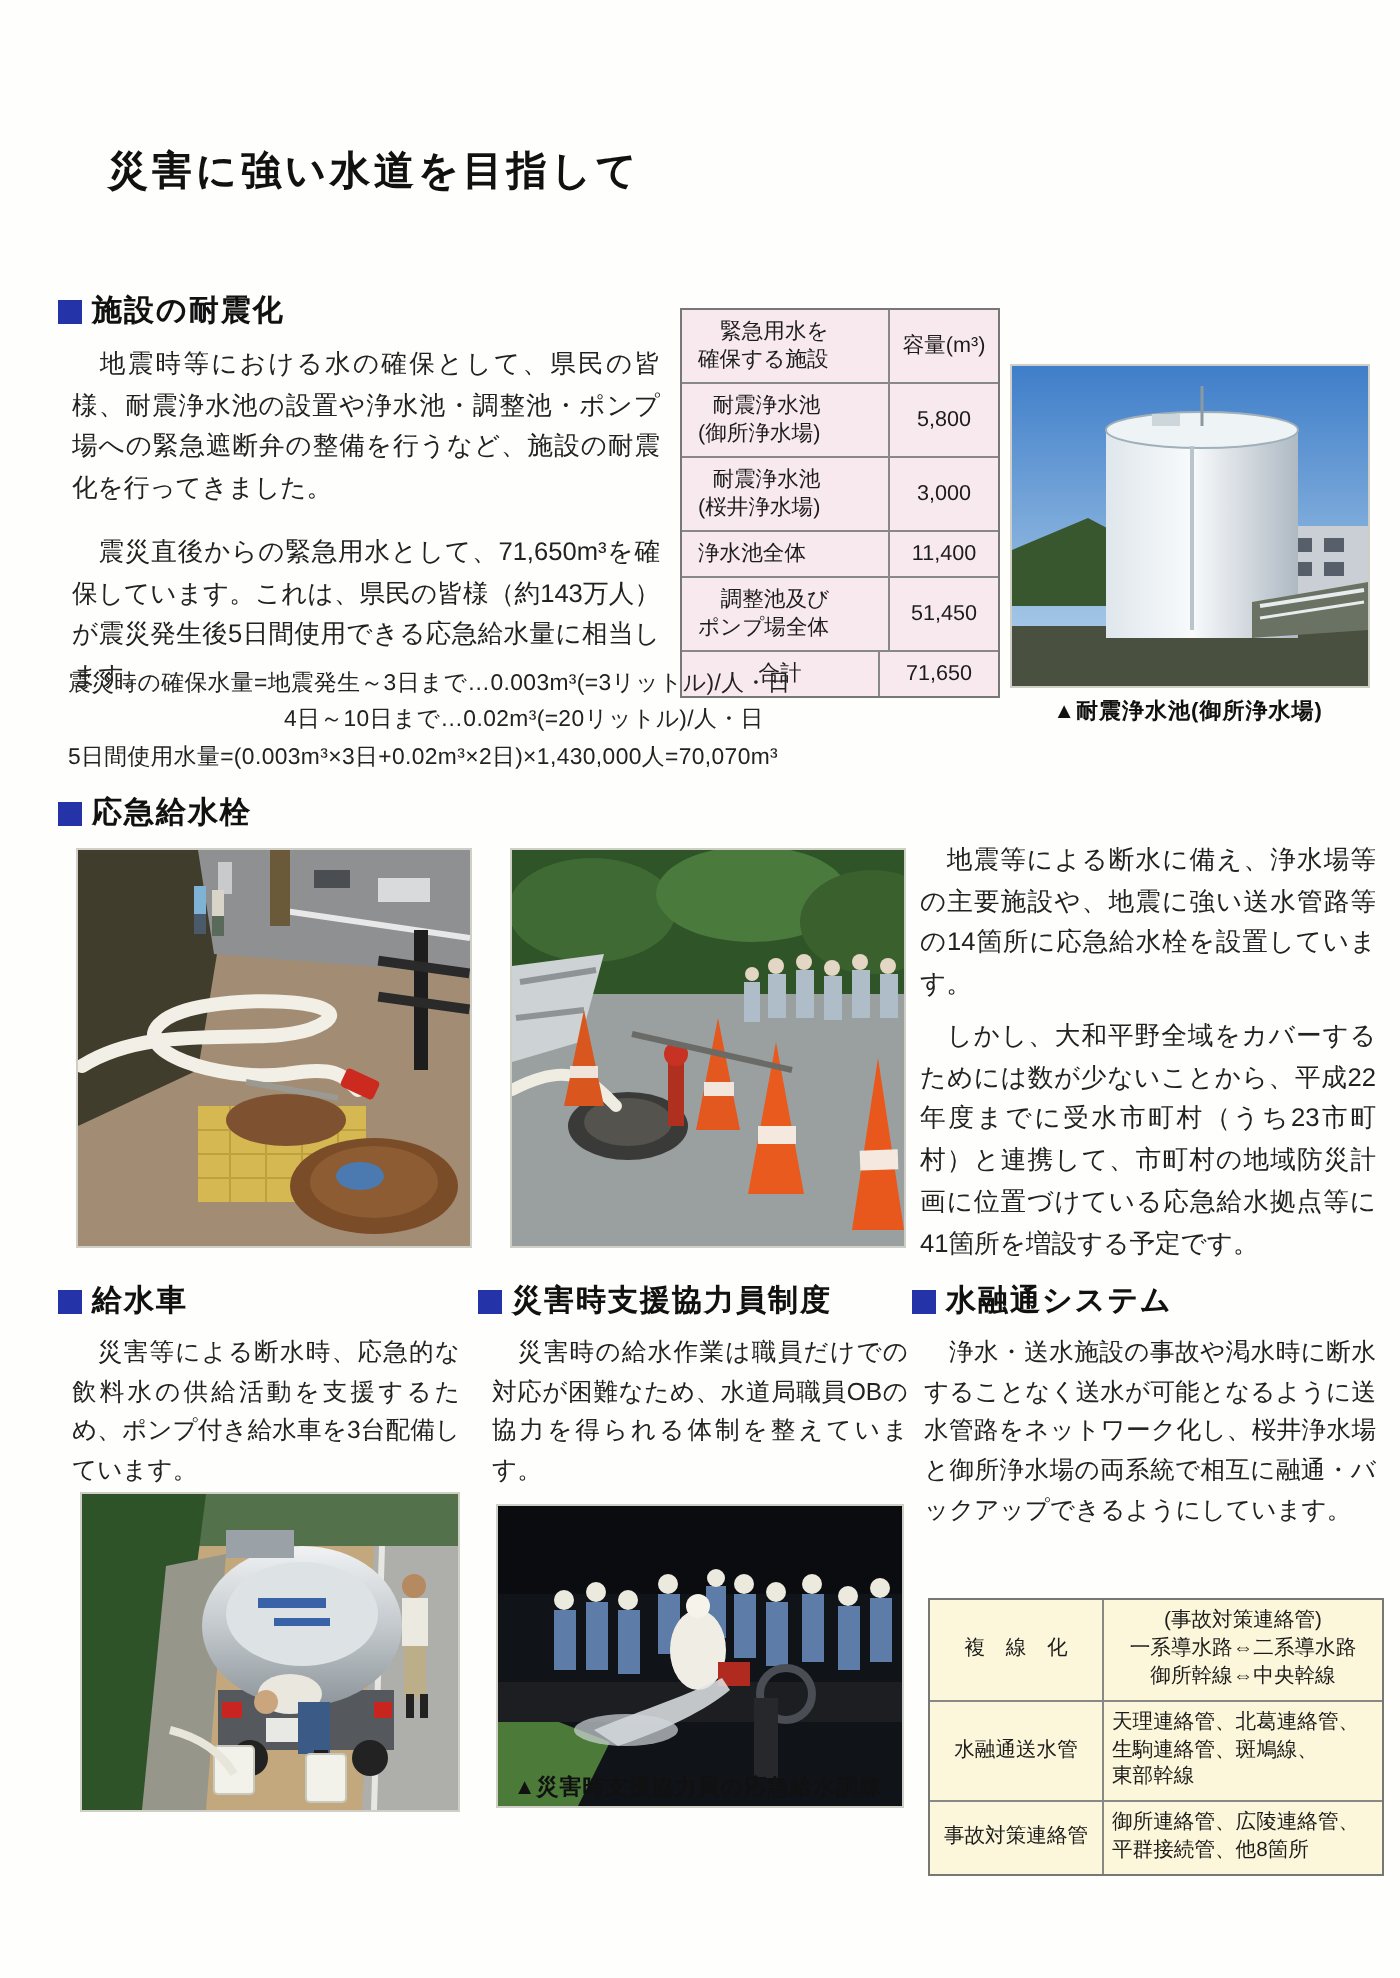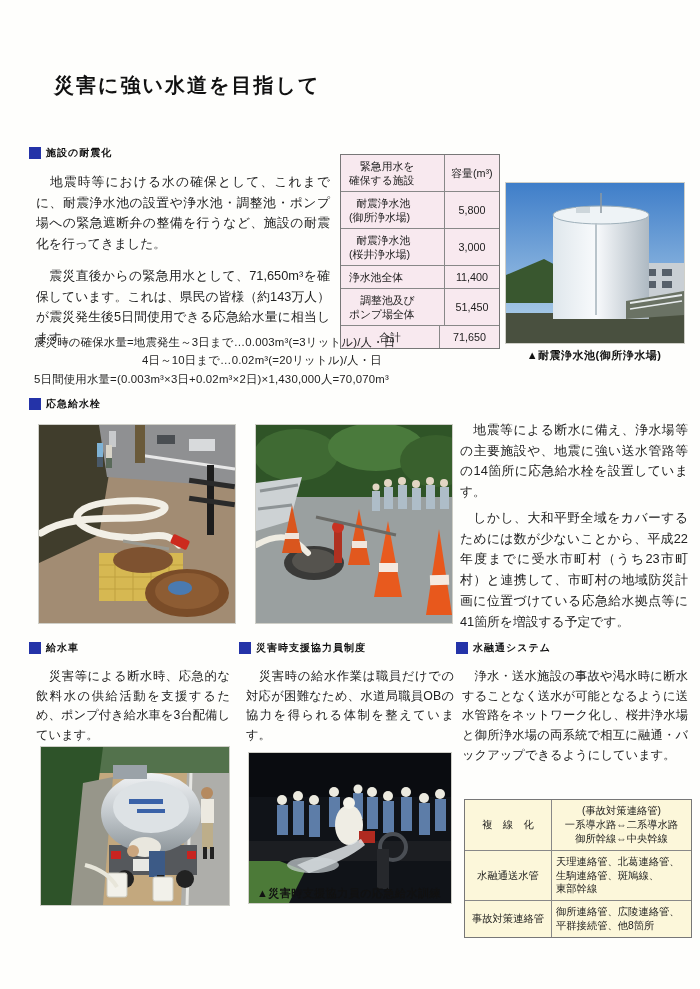--- a/index.html
+++ b/index.html
@@ -9,21 +9,21 @@
     font-family:"Liberation Sans","DejaVu Sans",sans-serif;
     color:#1c1c1c; overflow:hidden;
     box-shadow:0 0 6px rgba(0,0,0,.25);
   }
   .abs{position:absolute;}
   #page-title{
     left:54px; top:72px; font-size:20px; font-weight:bold; letter-spacing:2px; color:#111;
   }
   .sec-heading{
     display:flex; align-items:center; gap:5px;
-    font-size:10px; font-weight:bold; color:#111; letter-spacing:1px;
+    font-size:15px; font-weight:bold; color:#111; letter-spacing:1px;
   }
   .bullet{width:12px; height:12px; background:#2433a8; flex:0 0 auto;}
   .para{
     font-size:12.8px; line-height:1.62; text-align:justify; color:#222;
   }
   .small-para{font-size:12.3px; line-height:1.6;}
   
   .t1{border:1px solid #777; background:#f8e9ef; width:158px; font-size:10.8px;}
   .t1row{display:flex; border-top:1px solid #888;}
   .t1row:first-child{border-top:none;}
@@ -49,21 +49,21 @@
 
 <div id="page">
 
   <div class="abs" id="page-title">災害に強い水道を目指して</div>
 
   <div class="abs sec-heading" style="left:29px; top:146px;">
     <span class="bullet"></span>
     <span>施設の耐震化</span>
   </div>
 
-  <div class="abs para" style="left:36px; top:172px; width:294px;">　地震時等における水の確保として、これまでに、耐震浄水池の設置や浄水池・調整池・ポンプ場への緊急遮断弁の整備を行うなど、施設の耐震化を行ってきました。</div>
+  <div class="abs para" style="left:36px; top:172px; width:294px;">　地震時等における水の確保として、県民の皆様、耐震浄水池の設置や浄水池・調整池・ポンプ場への緊急遮断弁の整備を行うなど、施設の耐震化を行ってきました。</div>
   <div class="abs para" style="left:36px; top:266px; width:294px;">　震災直後からの緊急用水として、71,650m³を確保しています。これは、県民の皆様（約143万人）が震災発生後5日間使用できる応急給水量に相当します。</div>
 
   <div class="abs t1" style="left:340px; top:154px;">
     <div class="t1row">
       <div class="t1cell t1label" style="font-weight:normal;">緊急用水を
 確保する施設</div>
       <div class="t1cell t1val">容量(m³)</div>
     </div>
     <div class="t1row">
       <div class="t1cell t1label">耐震浄水池

